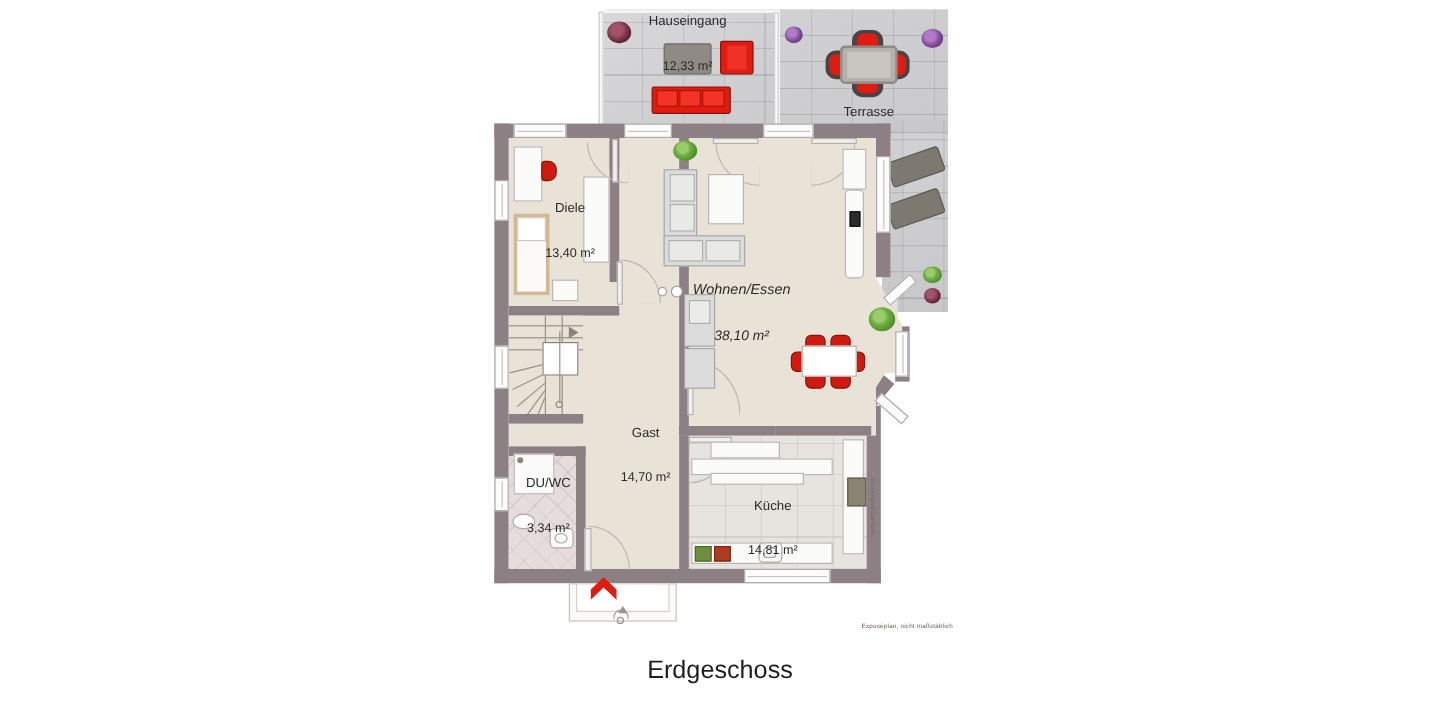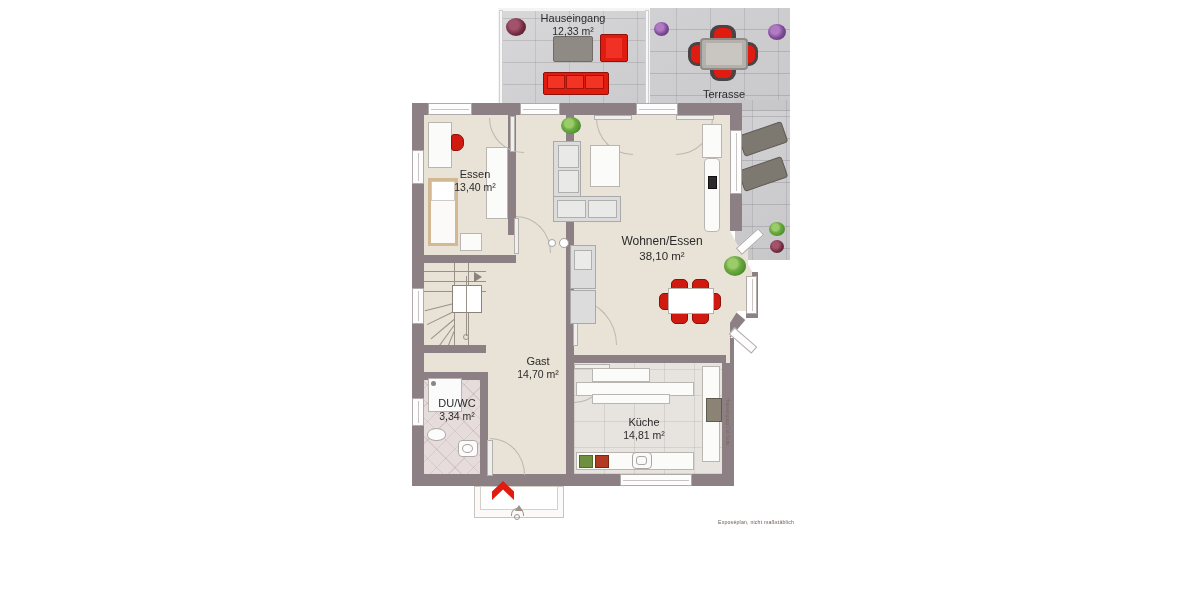--- a/index.html
+++ b/index.html
@@ -25,21 +25,21 @@
      #e6dcdc;}
   .room.ktile{background:
      repeating-linear-gradient(0deg, rgba(150,145,145,.22) 0 1px, rgba(0,0,0,0) 1px 26px),
      repeating-linear-gradient(90deg, rgba(150,145,145,.22) 0 1px, rgba(0,0,0,0) 1px 30px),
      #e7e3de;}
 
   
   .lbl{position:absolute;text-align:center;color:#2b2b2b;line-height:1.22;
        font-family:"Liberation Sans",sans-serif;white-space:nowrap;}
   .lbl .nm{display:block;font-size:11px;}
-  .lbl .ar{display:block;font-size:10.5px;}
+  .lbl .ar{display:block;font-size:10.5px;margin-top:24px;}
   .lbl.big .nm{font-size:12px;}
   .lbl.big .ar{font-size:11.5px;}
 
   
   .f{position:absolute;box-sizing:border-box;}
   .wht{background:#fbfbfa;border:1px solid #b9b6b2;}
   .gry{background:#dcdcdc;border:1px solid #a9a9a9;}
   .dgry{background:#8f8a84;border:1px solid #6f6b66;}
   .red{background:#e01b10;border:1px solid #8d120b;}
 
@@ -191,21 +191,21 @@
   <div class="leaf" style="left:487px;top:440px;width:4px;height:34px;"></div>
 
   <div class="f wht" style="left:428px;top:122px;width:24px;height:46px;"></div>
   <div style="position:absolute;left:451px;top:134px;width:13px;height:17px;background:#d01a10;border:1px solid #8a1209;border-radius:3px 7px 7px 3px;box-sizing:border-box;"></div>
   <div class="f" style="left:428px;top:178px;width:30px;height:68px;background:#fbfaf8;border:3px solid #d3b894;box-sizing:border-box;"></div>
   <div style="position:absolute;left:431px;top:181px;width:24px;height:20px;background:#ffffff;border:1px solid #cfcac4;box-sizing:border-box;"></div>
   <div class="f wht" style="left:460px;top:233px;width:22px;height:18px;"></div>
   <div class="f wht" style="left:486px;top:147px;width:22px;height:72px;"></div>
 
   <div class="lbl" style="left:440px;top:168px;width:70px;">
-    <span class="nm">Essen</span>
+    <span class="nm">Diele</span>
     <span class="ar">13,40 m²</span>
   </div>
 
   <div class="plant green" style="left:561px;top:117px;width:20px;height:17px;"></div>
 
   <div class="f gry" style="left:553px;top:141px;width:28px;height:78px;"></div>
   <div style="position:absolute;left:558px;top:145px;width:21px;height:23px;background:#e9e9e8;border:1px solid #b0afad;box-sizing:border-box;"></div>
   <div style="position:absolute;left:558px;top:170px;width:21px;height:23px;background:#e9e9e8;border:1px solid #b0afad;box-sizing:border-box;"></div>
   <div class="f gry" style="left:553px;top:196px;width:68px;height:26px;"></div>
   <div style="position:absolute;left:557px;top:200px;width:29px;height:18px;background:#e9e9e8;border:1px solid #b0afad;box-sizing:border-box;"></div>
@@ -225,21 +225,21 @@
   <div class="plant green" style="left:724px;top:256px;width:22px;height:20px;"></div>
 
   <div style="position:absolute;left:671px;top:279px;width:17px;height:14px;background:#d01a10;border:1px solid #8a1209;border-radius:5px 5px 2px 2px;box-sizing:border-box;"></div>
   <div style="position:absolute;left:692px;top:279px;width:17px;height:14px;background:#d01a10;border:1px solid #8a1209;border-radius:5px 5px 2px 2px;box-sizing:border-box;"></div>
   <div style="position:absolute;left:671px;top:310px;width:17px;height:14px;background:#d01a10;border:1px solid #8a1209;border-radius:2px 2px 5px 5px;box-sizing:border-box;"></div>
   <div style="position:absolute;left:692px;top:310px;width:17px;height:14px;background:#d01a10;border:1px solid #8a1209;border-radius:2px 2px 5px 5px;box-sizing:border-box;"></div>
   <div style="position:absolute;left:659px;top:293px;width:13px;height:17px;background:#d01a10;border:1px solid #8a1209;border-radius:5px 2px 2px 5px;box-sizing:border-box;"></div>
   <div style="position:absolute;left:708px;top:293px;width:13px;height:17px;background:#d01a10;border:1px solid #8a1209;border-radius:2px 5px 5px 2px;box-sizing:border-box;"></div>
   <div style="position:absolute;left:668px;top:288px;width:46px;height:26px;background:#ffffff;border:1px solid #b5b1ac;box-sizing:border-box;"></div>
 
-  <div class="lbl big" style="left:612px;top:234px;width:100px;">
+  <div class="lbl big" style="left:568px;top:234px;width:100px;font-style:italic;">
     <span class="nm">Wohnen/Essen</span>
     <span class="ar">38,10 m²</span>
   </div>
 
   <div class="stair-box" style="left:424px;top:263px;width:62px;height:82px;">
     <div class="step" style="left:0;top:8px;width:62px;height:1px;"></div>
     <div class="step" style="left:0;top:18px;width:62px;height:1px;"></div>
     <div class="step" style="left:0;top:28px;width:62px;height:1px;"></div>
     <div class="step" style="left:30px;top:0;width:1px;height:82px;"></div>
     <div class="step" style="left:0;top:40px;width:30px;height:1px;transform:rotate(-14deg);transform-origin:right center;"></div>
@@ -290,14 +290,15 @@
 
   <div style="position:absolute;left:474px;top:486px;width:90px;height:32px;background:#fbfaf8;border:1px solid #c9c4bd;box-sizing:border-box;"></div>
   <div style="position:absolute;left:480px;top:486px;width:78px;height:24px;background:#ffffff;border:1px solid #d5d1ca;box-sizing:border-box;"></div>
   <div style="position:absolute;left:492px;top:481px;width:22px;height:19px;background:#e01b10;clip-path:polygon(50% 0%,100% 55%,100% 100%,50% 45%,0 100%,0 55%);"></div>
   <div style="position:absolute;left:511px;top:508px;width:13px;height:8px;border:1px solid #9b948c;border-bottom:none;border-radius:7px 7px 0 0;box-sizing:border-box;"></div>
   <div style="position:absolute;left:515px;top:505px;width:0;height:0;border-bottom:6px solid #9b948c;border-left:4px solid transparent;border-right:4px solid transparent;"></div>
   <div style="position:absolute;left:514px;top:514px;width:6px;height:6px;border:1px solid #9b948c;border-radius:50%;box-sizing:border-box;"></div>
 
   <div class="disclaim" style="left:718px;top:519px;">Exposéplan, nicht maßstäblich</div>
 
+  <div class="title" style="left:0;top:547px;">Erdgeschoss</div>
 
 </div>
 
 </body></html>

